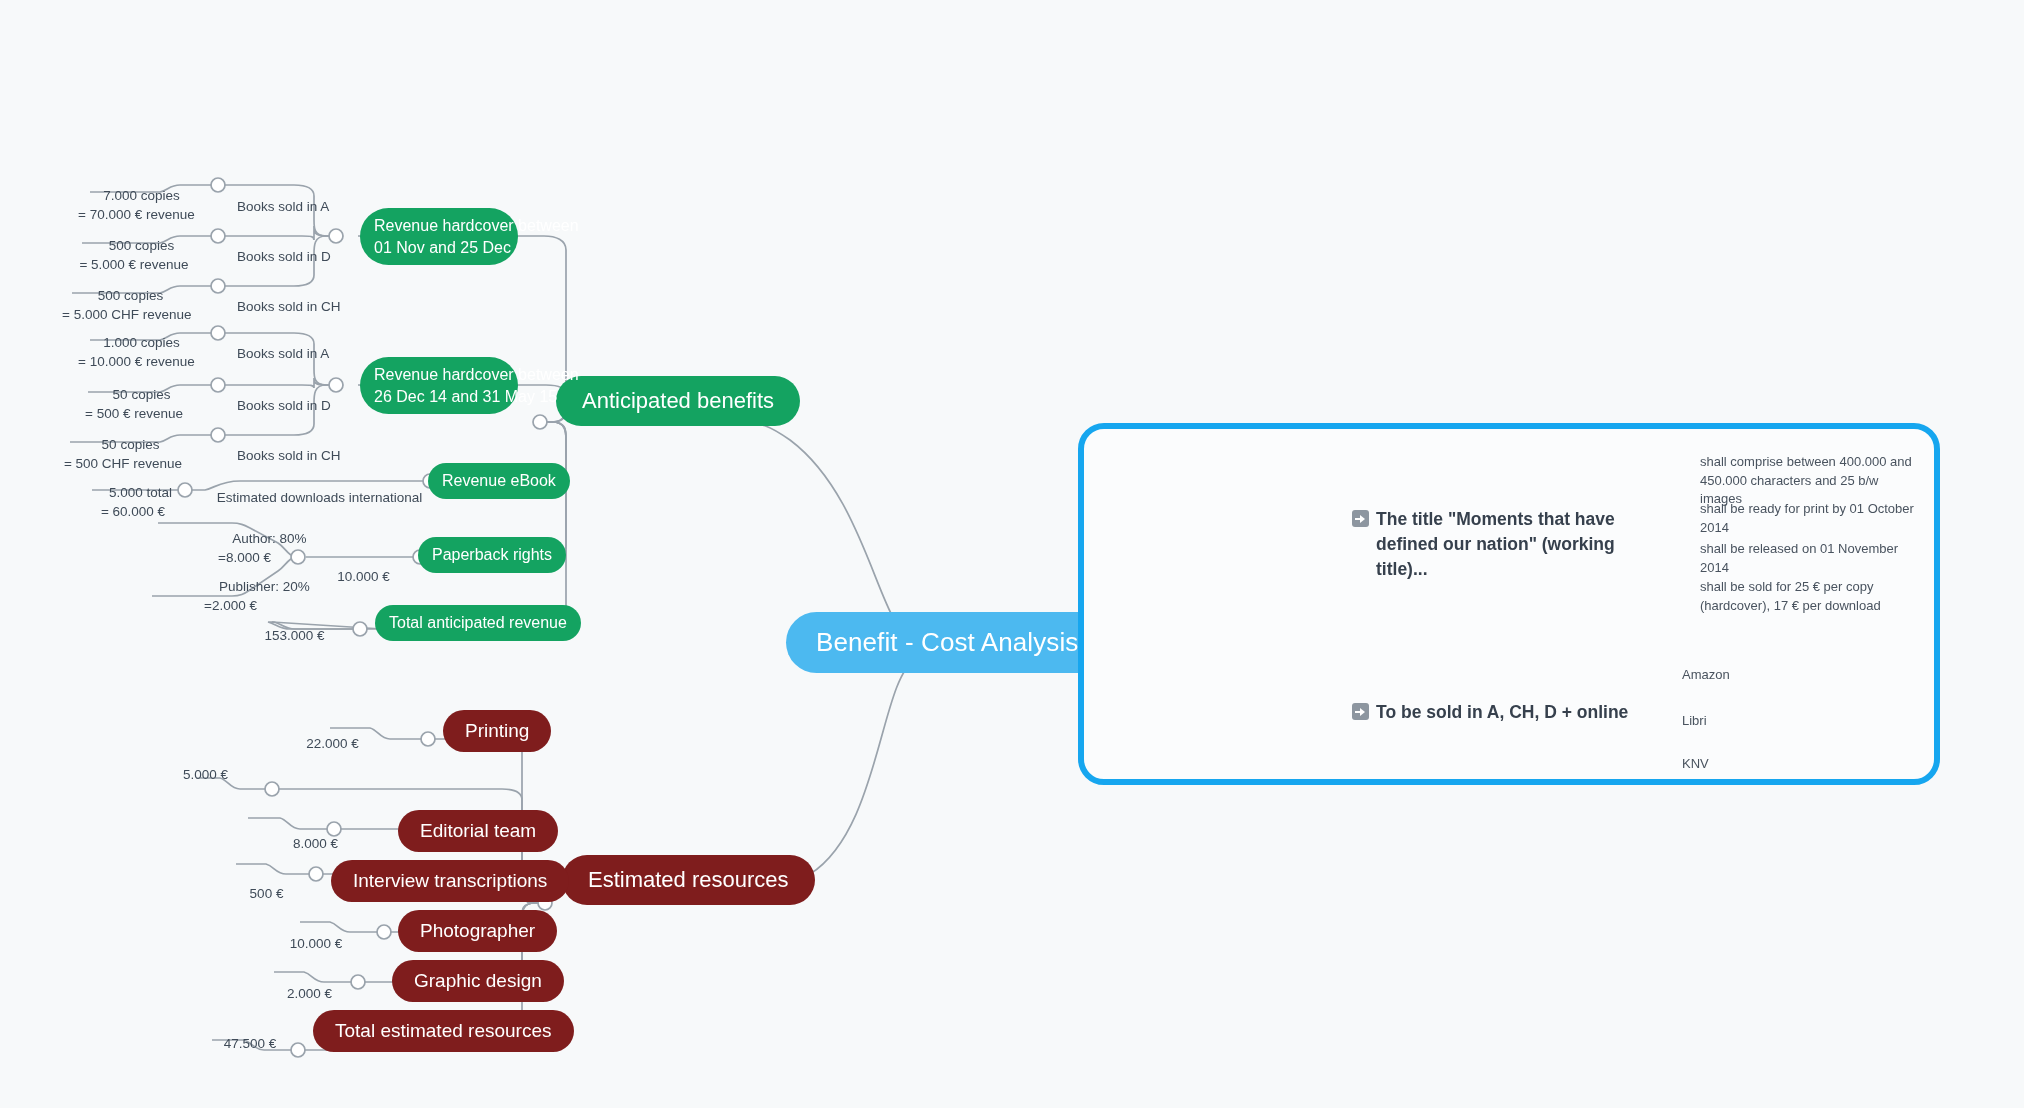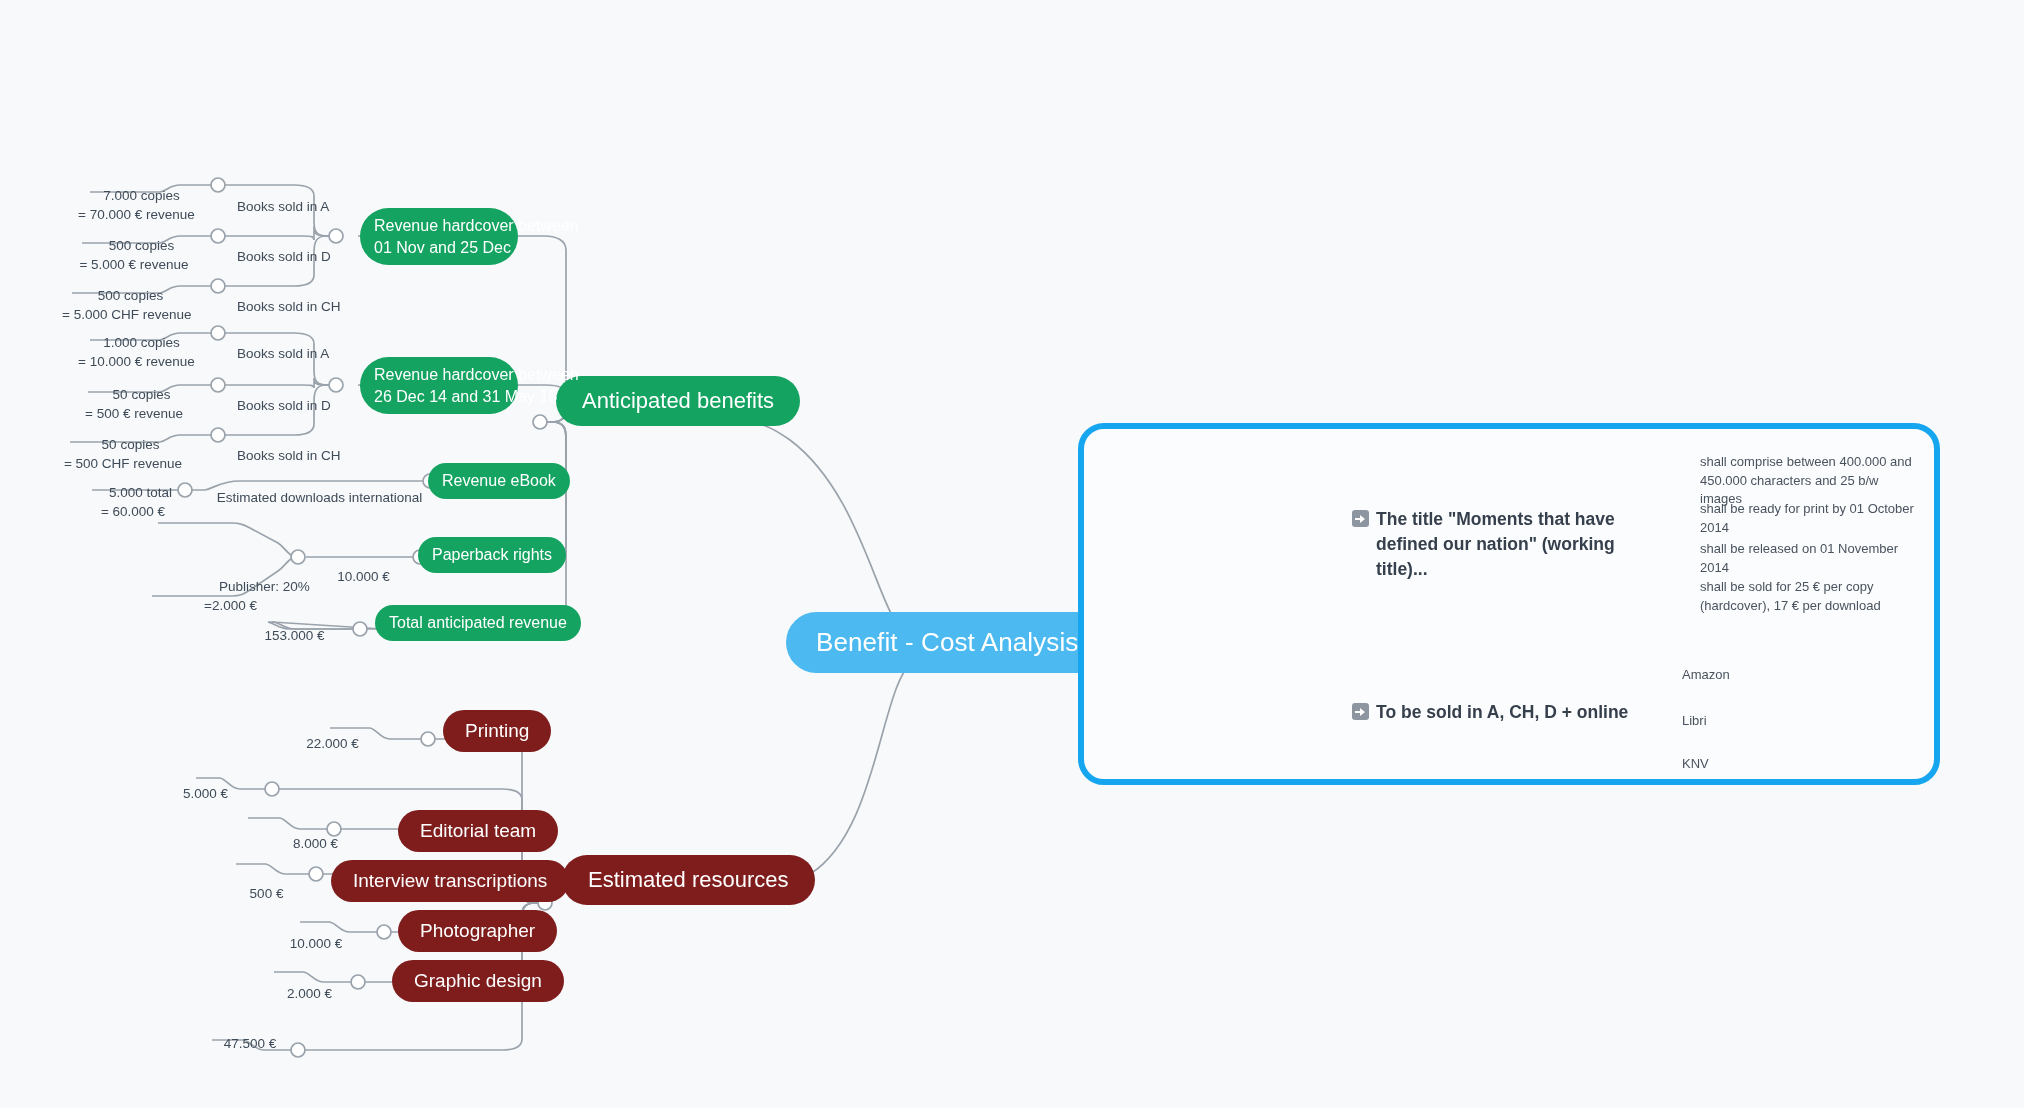--- a/index.html
+++ b/index.html
@@ -312,20 +312,24 @@
     <span>5.000 total
 = 60.000 €</span>
   </div>
 
   <div class="node pill small green" style="left:418px; top:537px;">
     <span>Paperback rights</span>
   </div>
   <div class="node leaf center" style="left:312px; top:548px; width:88px;">
     <span>10.000 €</span>
   </div>
+  <div class="node leaf" style="left:218px; top:510px; width:120px;">
+    <span>Author: 80%
+=8.000 €</span>
+  </div>
   <div class="node leaf" style="left:204px; top:558px; width:130px;">
     <span>Publisher: 20%
 =2.000 €</span>
   </div>
 
   <div class="node pill small green" style="left:375px; top:605px;">
     <span>Total anticipated revenue</span>
   </div>
   <div class="node leaf center" style="left:232px; top:607px; width:110px;">
     <span>153.000 €</span>
@@ -335,21 +339,21 @@
     <span>Estimated resources</span>
   </div>
 
   <div class="node pill sub red" style="left:443px; top:710px;">
     <span>Printing</span>
   </div>
   <div class="node leaf center" style="left:285px; top:715px; width:80px;">
     <span>22.000 €</span>
   </div>
 
-  <div class="node leaf center" style="left:158px; top:765px; width:80px;">
+  <div class="node leaf center" style="left:158px; top:746px; width:80px;">
     <span>5.000 €</span>
   </div>
 
   <div class="node pill sub red" style="left:398px; top:810px;">
     <span>Editorial team</span>
   </div>
   <div class="node leaf center" style="left:268px; top:815px; width:80px;">
     <span>8.000 €</span>
   </div>
 
@@ -367,20 +371,23 @@
     <span>10.000 €</span>
   </div>
 
   <div class="node pill sub red" style="left:392px; top:960px;">
     <span>Graphic design</span>
   </div>
   <div class="node leaf center" style="left:262px; top:965px; width:80px;">
     <span>2.000 €</span>
   </div>
 
+  <div class="node pill sub red" style="left:313px; top:1010px;">
+    <span>Total estimated resources</span>
+  </div>
   <div class="node leaf center" style="left:200px; top:1015px; width:85px;">
     <span>47.500 €</span>
   </div>
 
   <div id="detail-panel"></div>
 
   <div class="detail-topic" style="left:1352px; top:507px; width:300px;">
     <span class="arrow-emoji"></span>
     <span>The title "Moments that have defined
 our nation" (working title)...</span>

